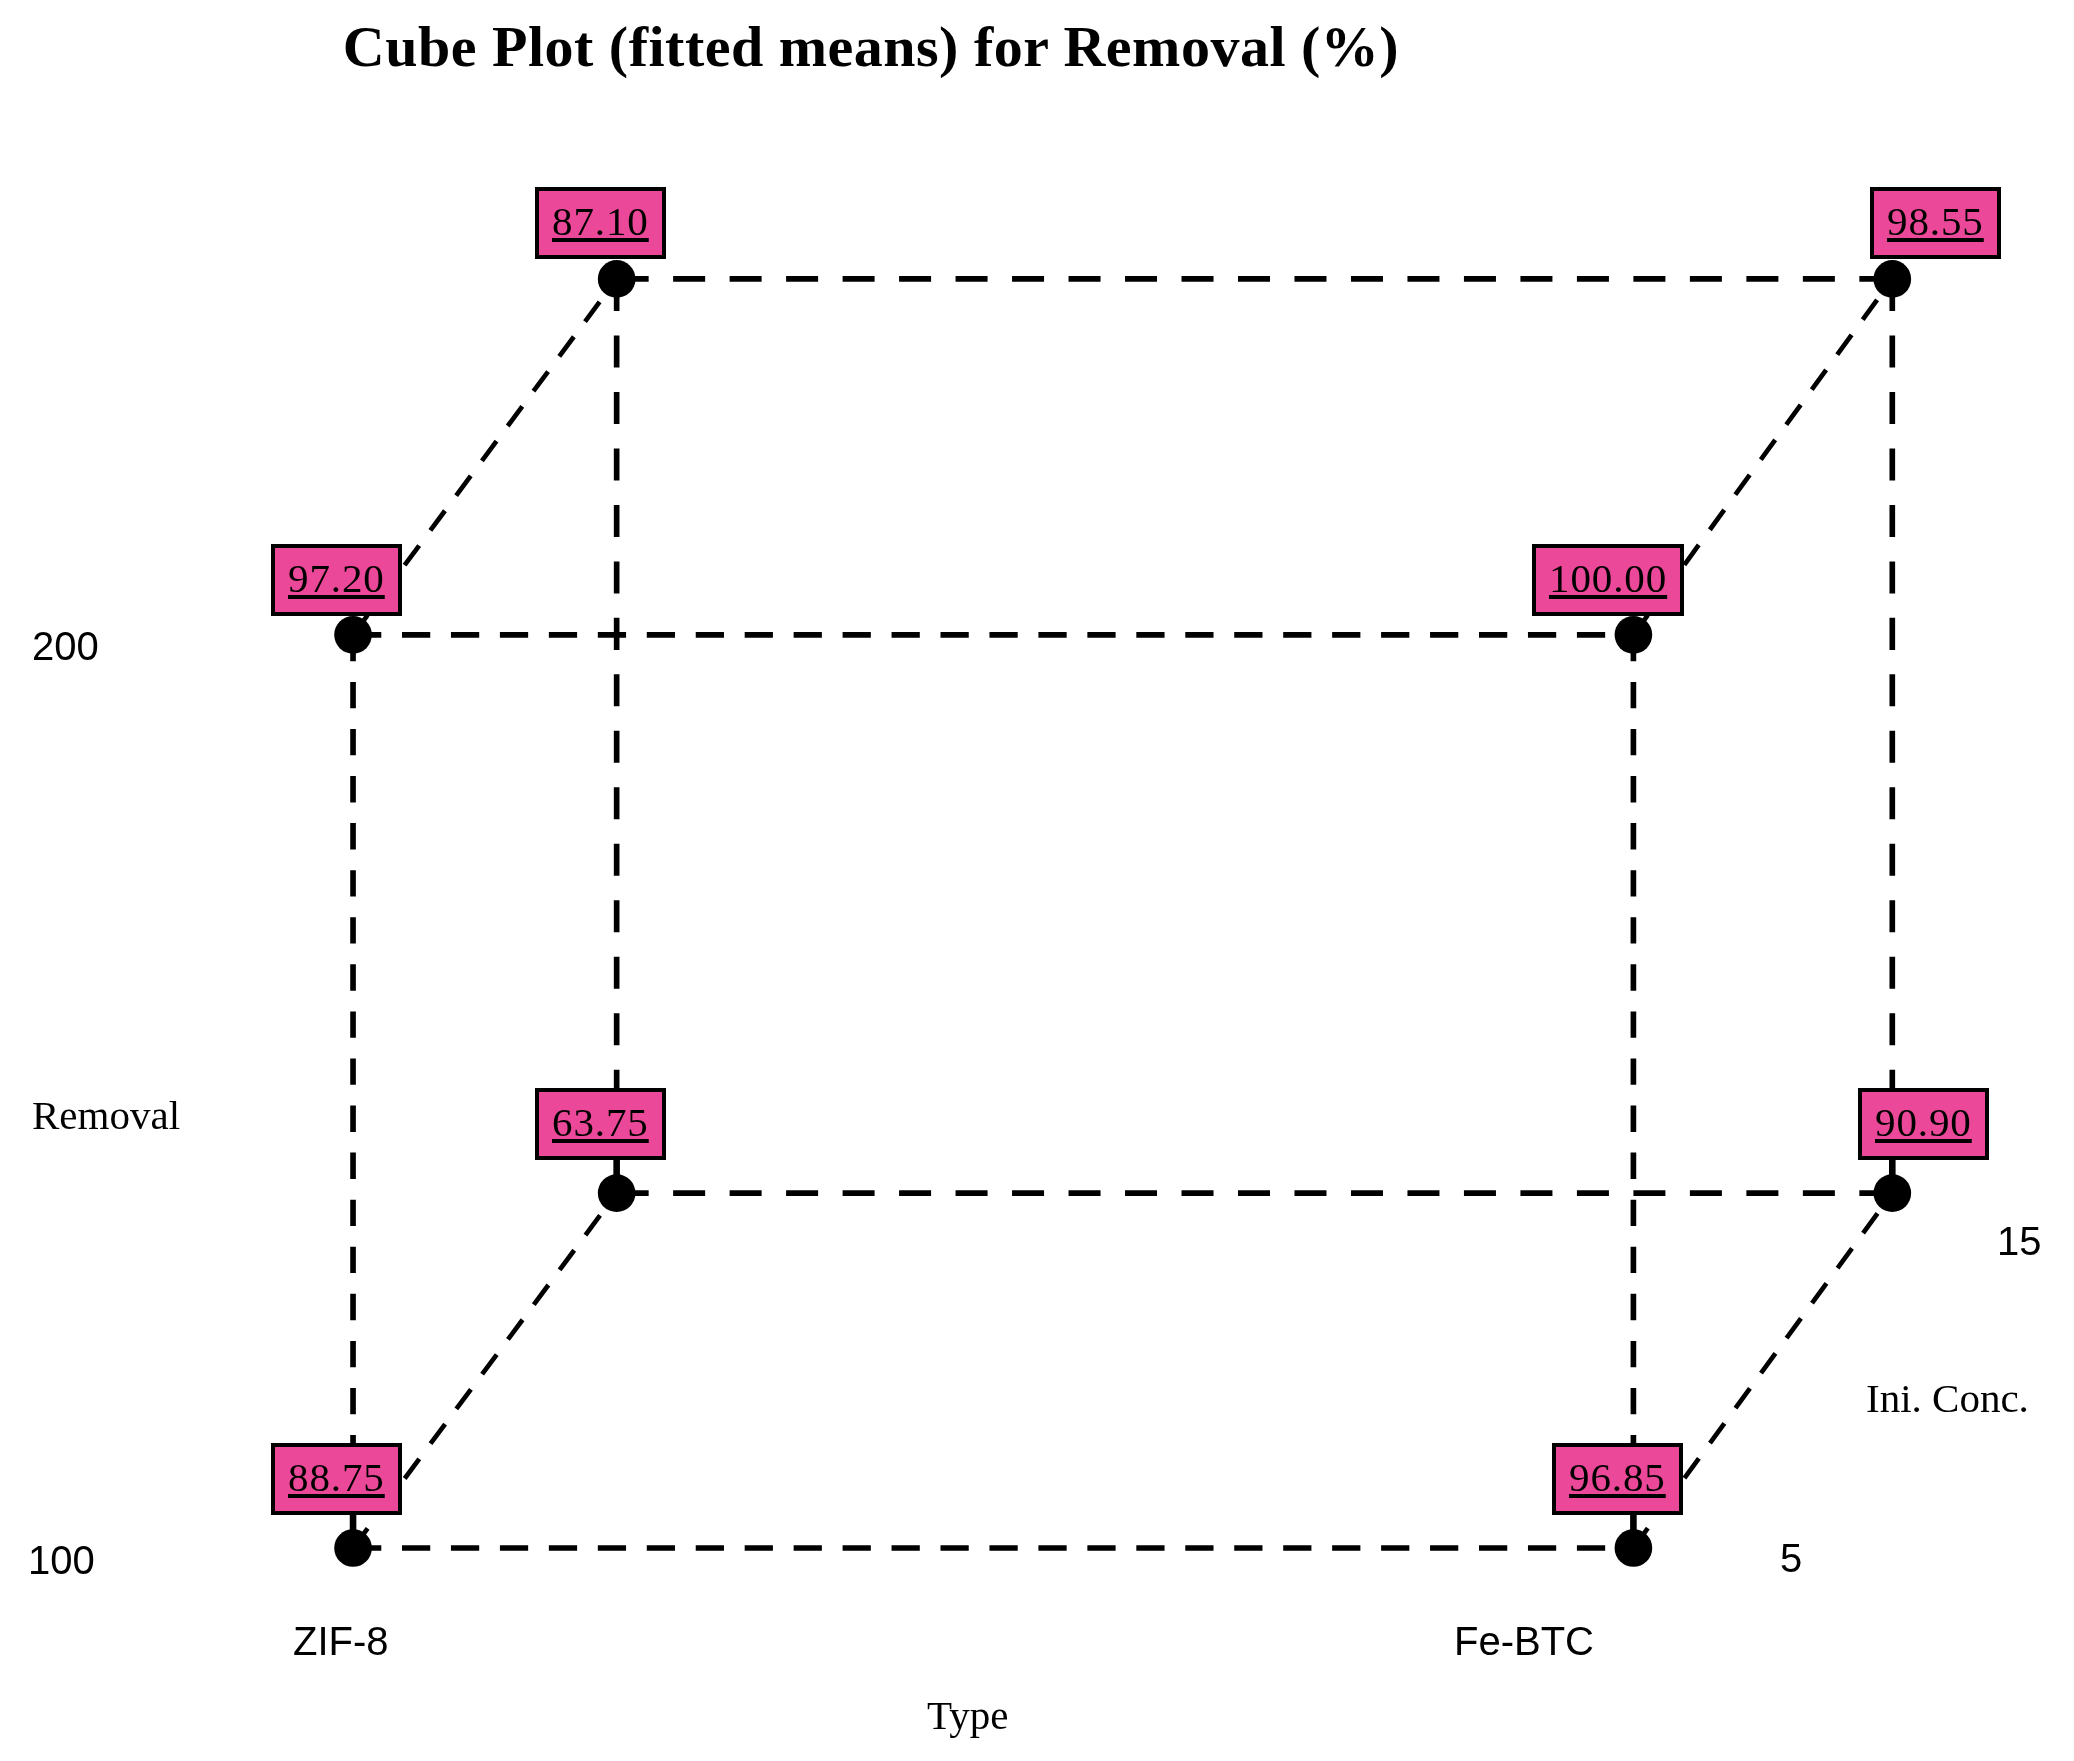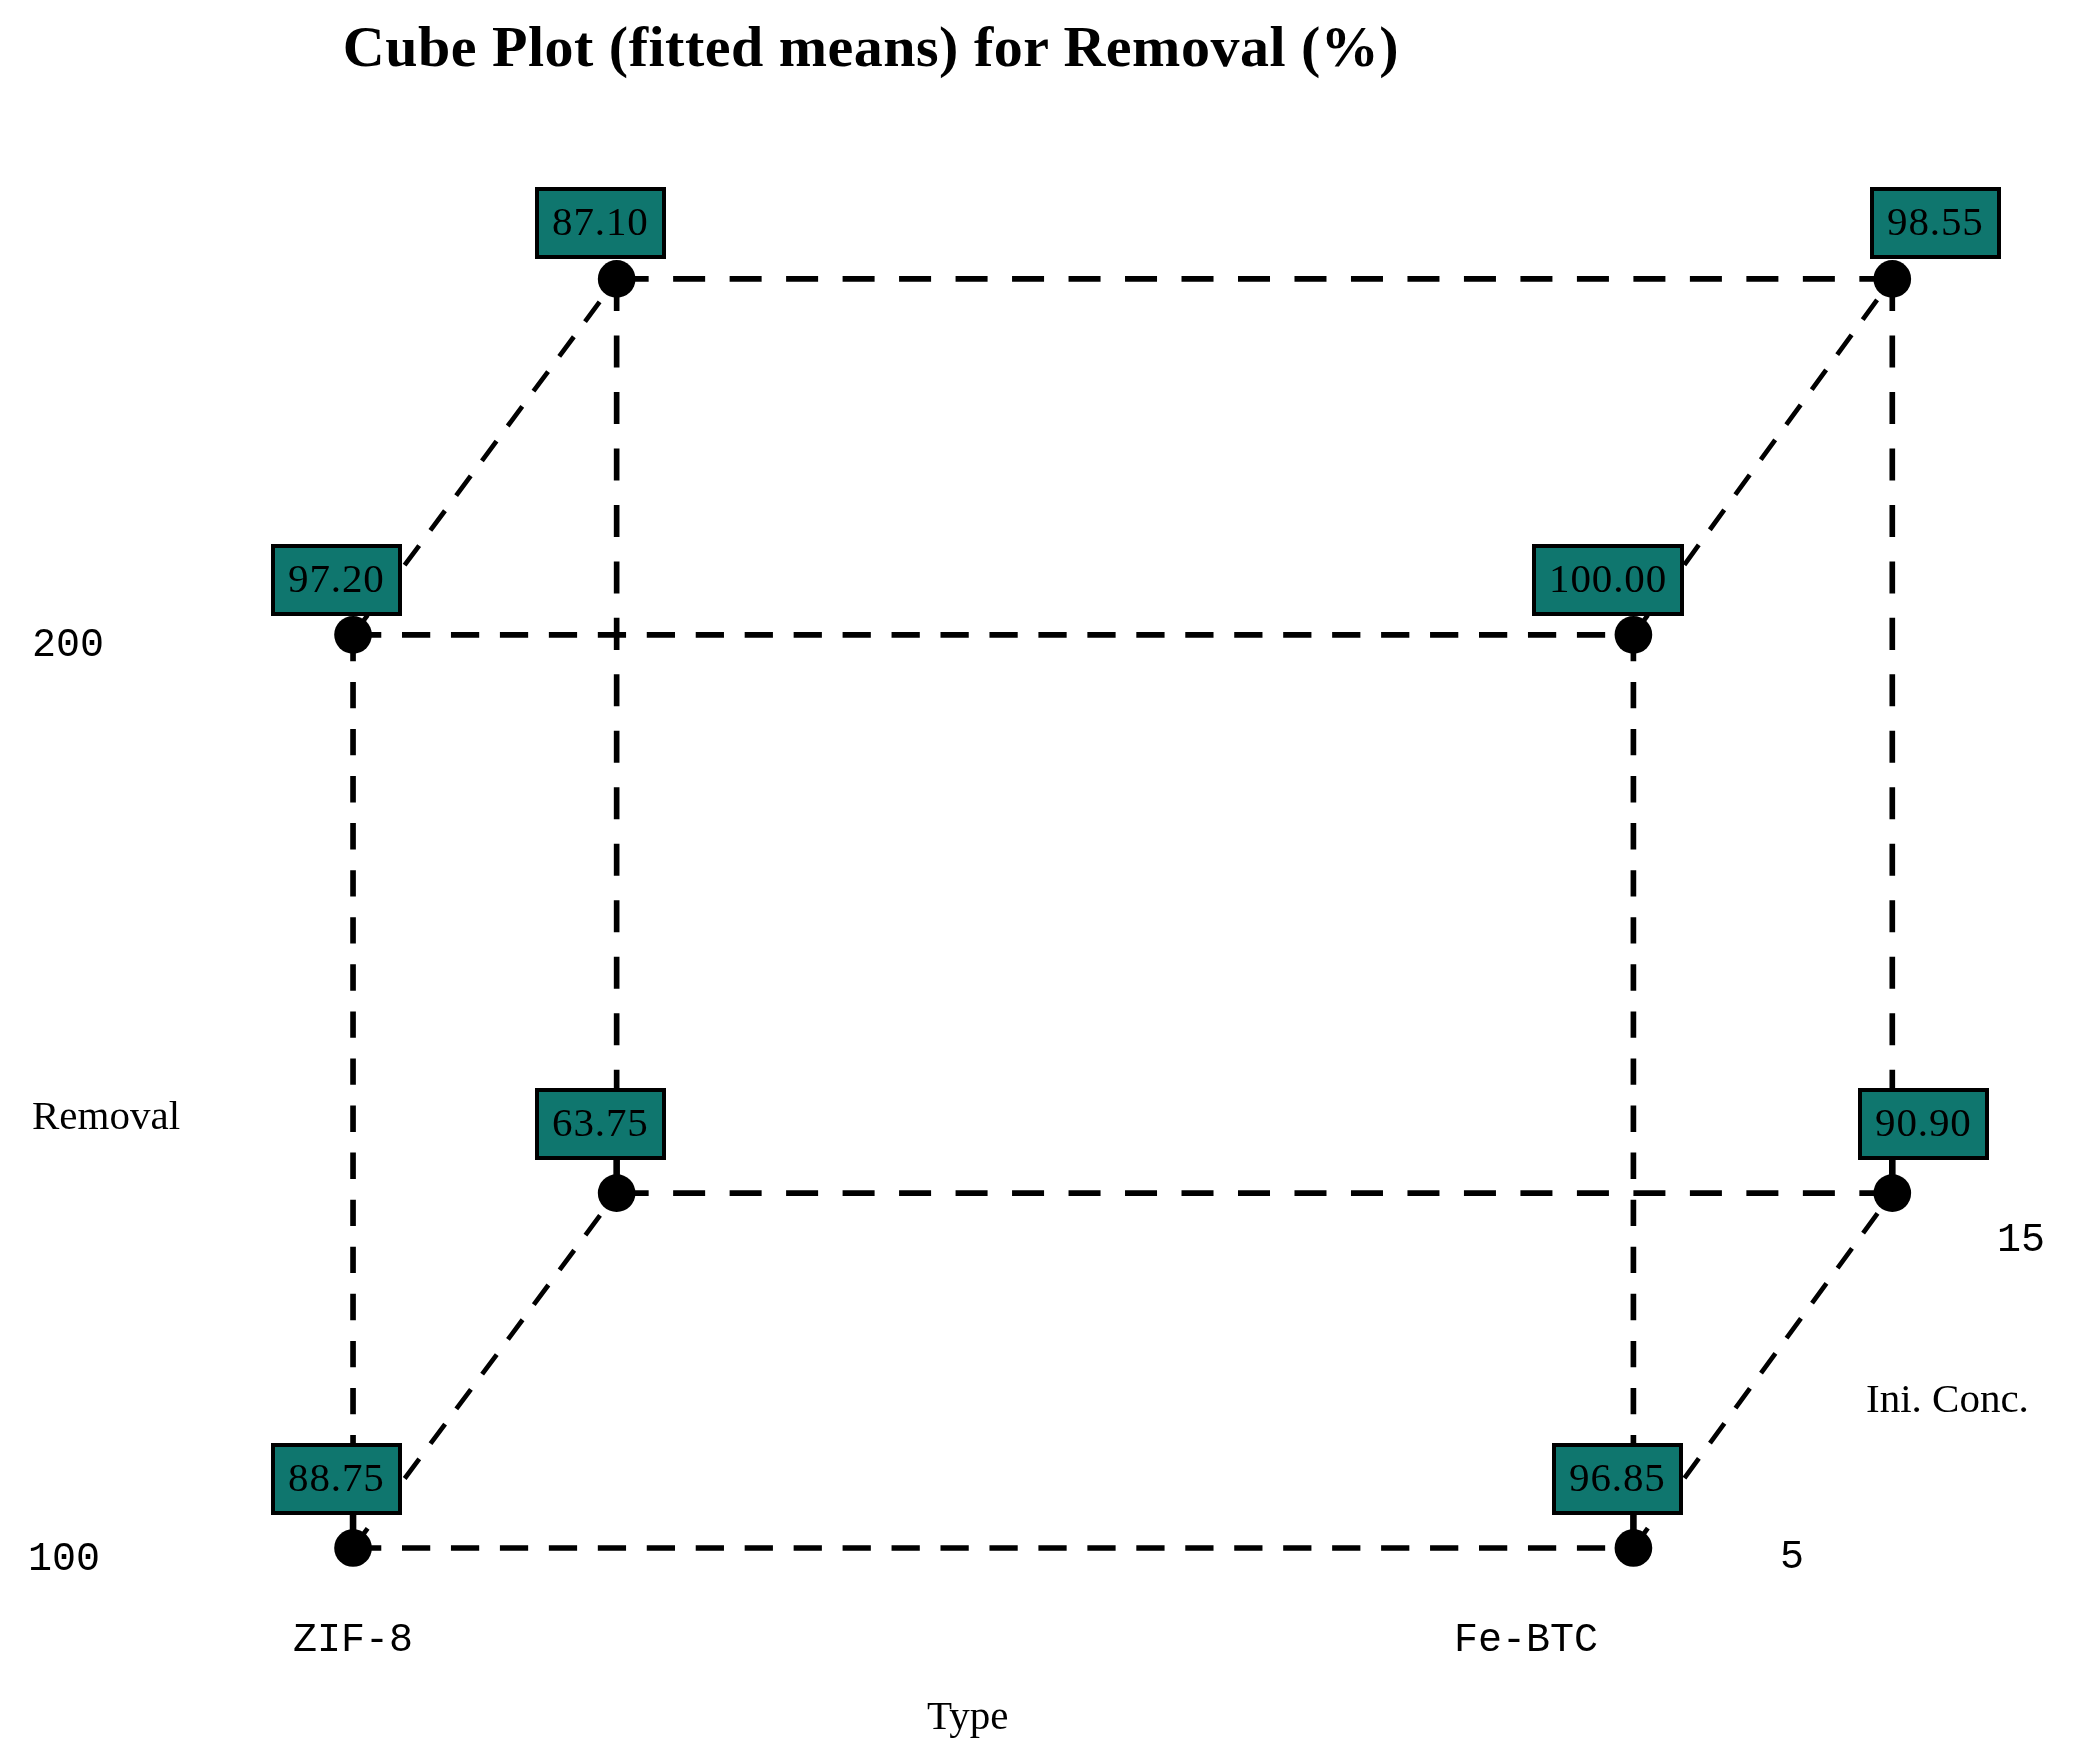--- a/index.html
+++ b/index.html
@@ -41,37 +41,38 @@
     top: 0;
     width: 2074px;
     height: 1762px;
   }
 
   
   .value-box {
     position: absolute;
     box-sizing: border-box;
     border: 4.7px solid #000000;
-    background: #0f766e;
+    background: #ec4899;
     font-size: 41px;
     line-height: 1;
     padding: 10.4px 13px 12.2px 13px;
     font-family: "Liberation Serif", "DejaVu Serif", serif;
     white-space: nowrap;
     text-align: center;
     letter-spacing: 0.9px;
+    text-decoration: underline;
   }
 
   
   .axis-text {
     position: absolute;
     font-size: 40px;
     line-height: 1;
     white-space: nowrap;
-    font-family: Liberation Mono, monospace;
+    font-family: Liberation Sans, sans-serif;
   }
   .axis-title {
     position: absolute;
     font-size: 41px;
     line-height: 1;
     white-space: nowrap;
     font-family: "Liberation Serif", "DejaVu Serif", serif;
   }
 </style>
 </head>

